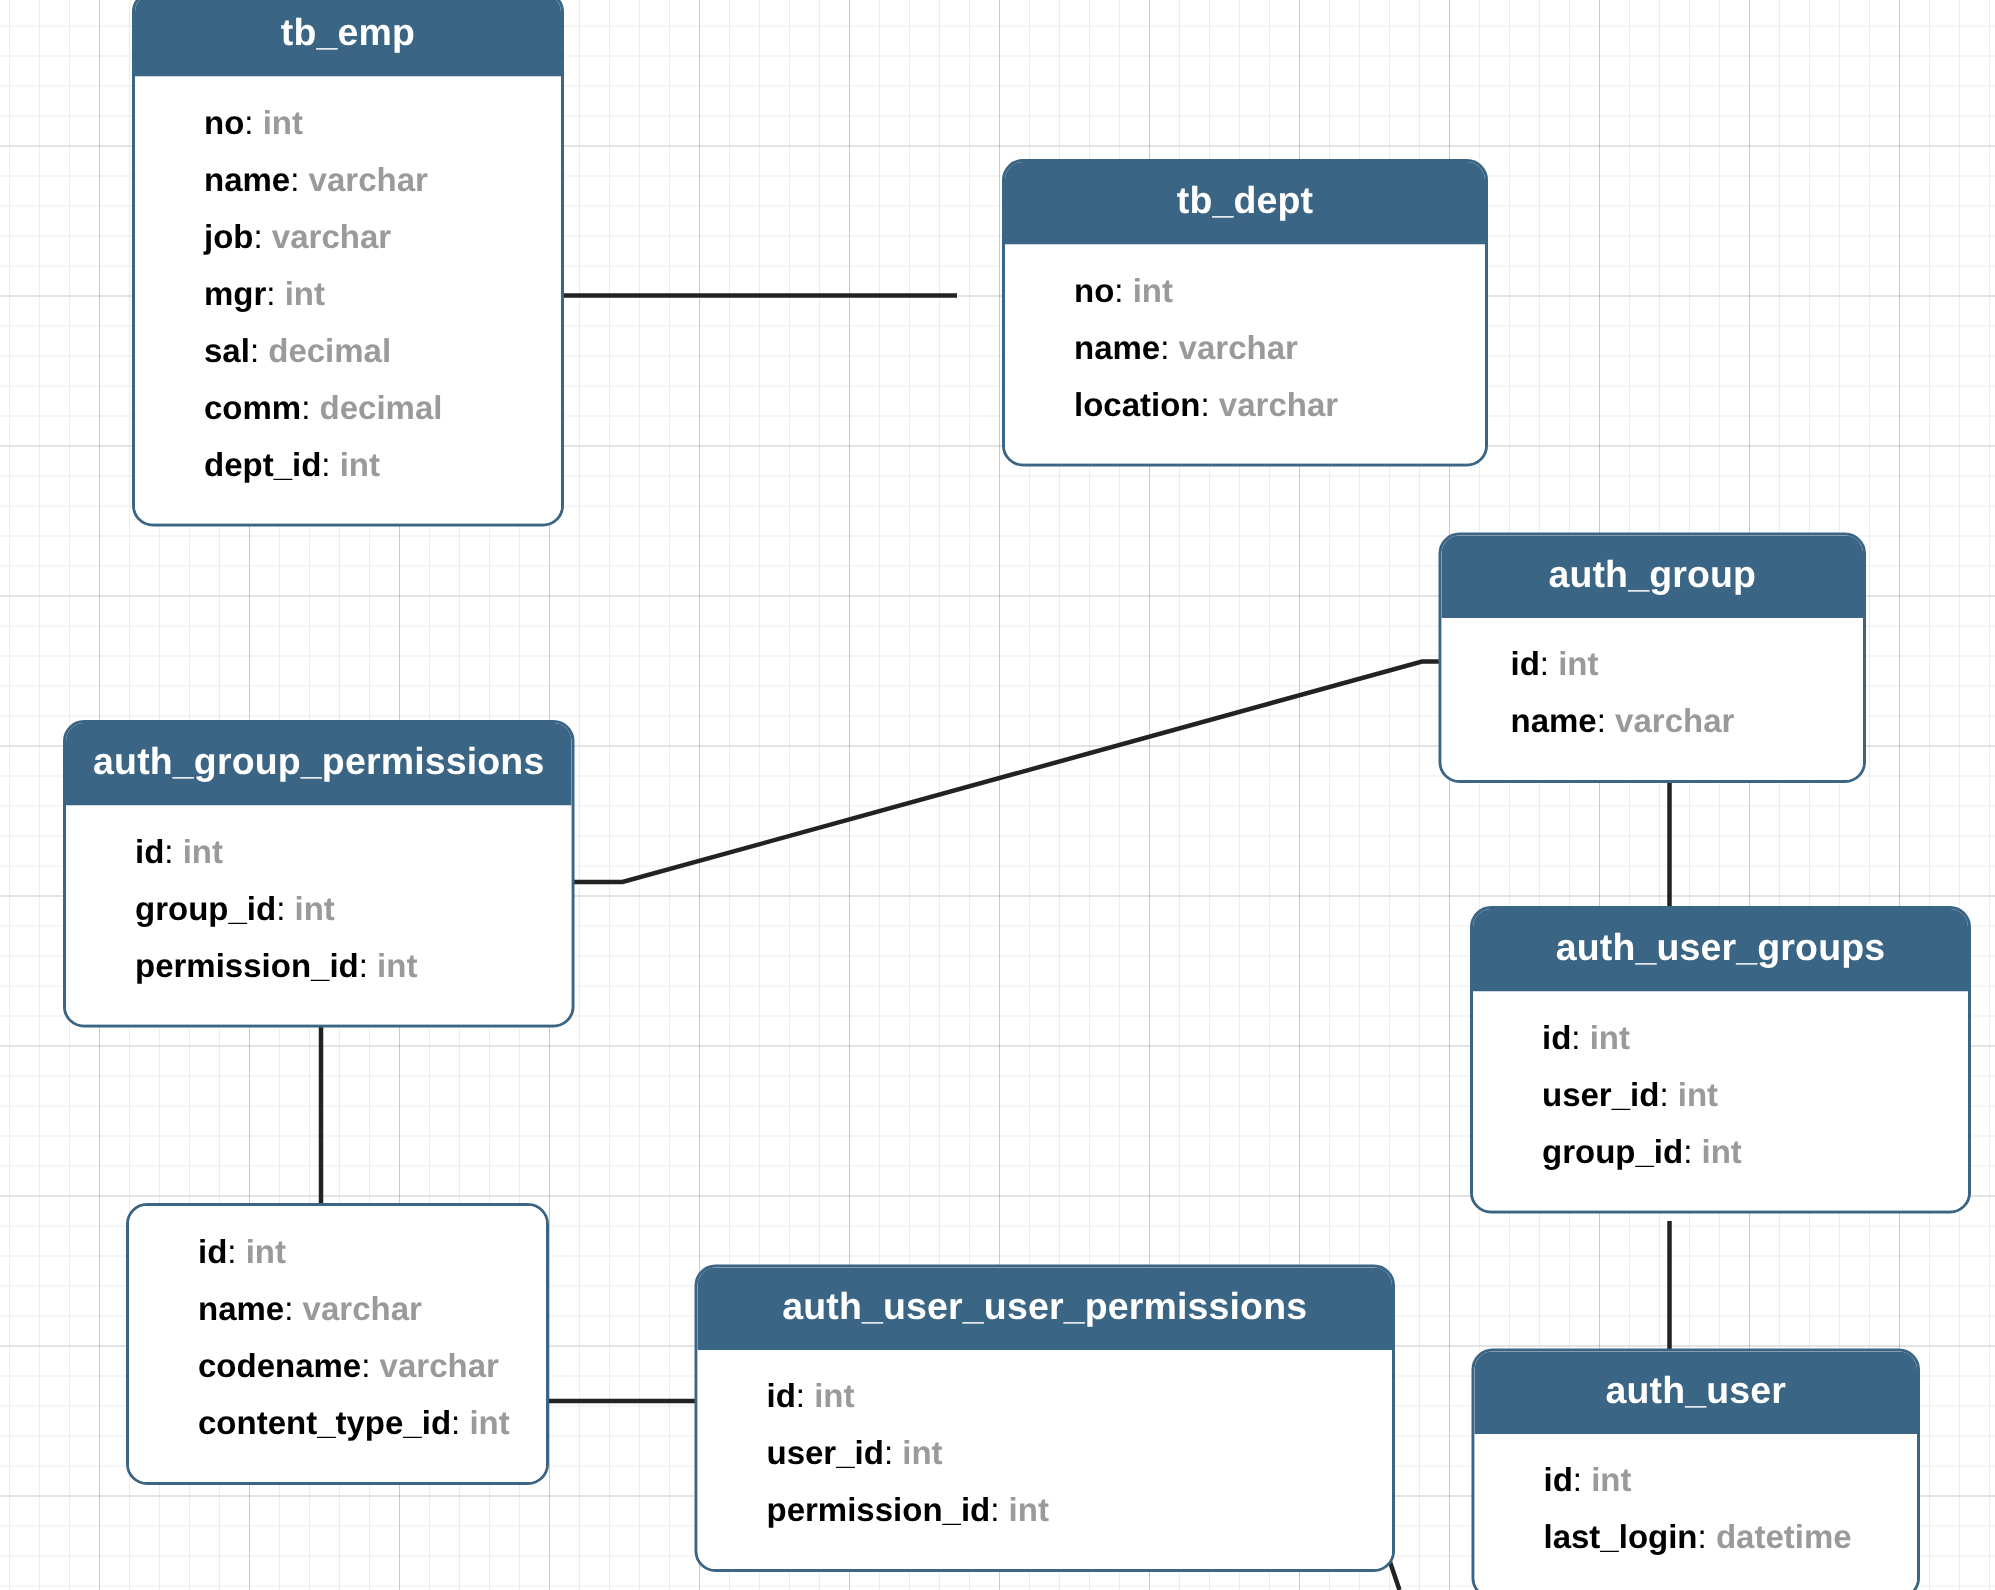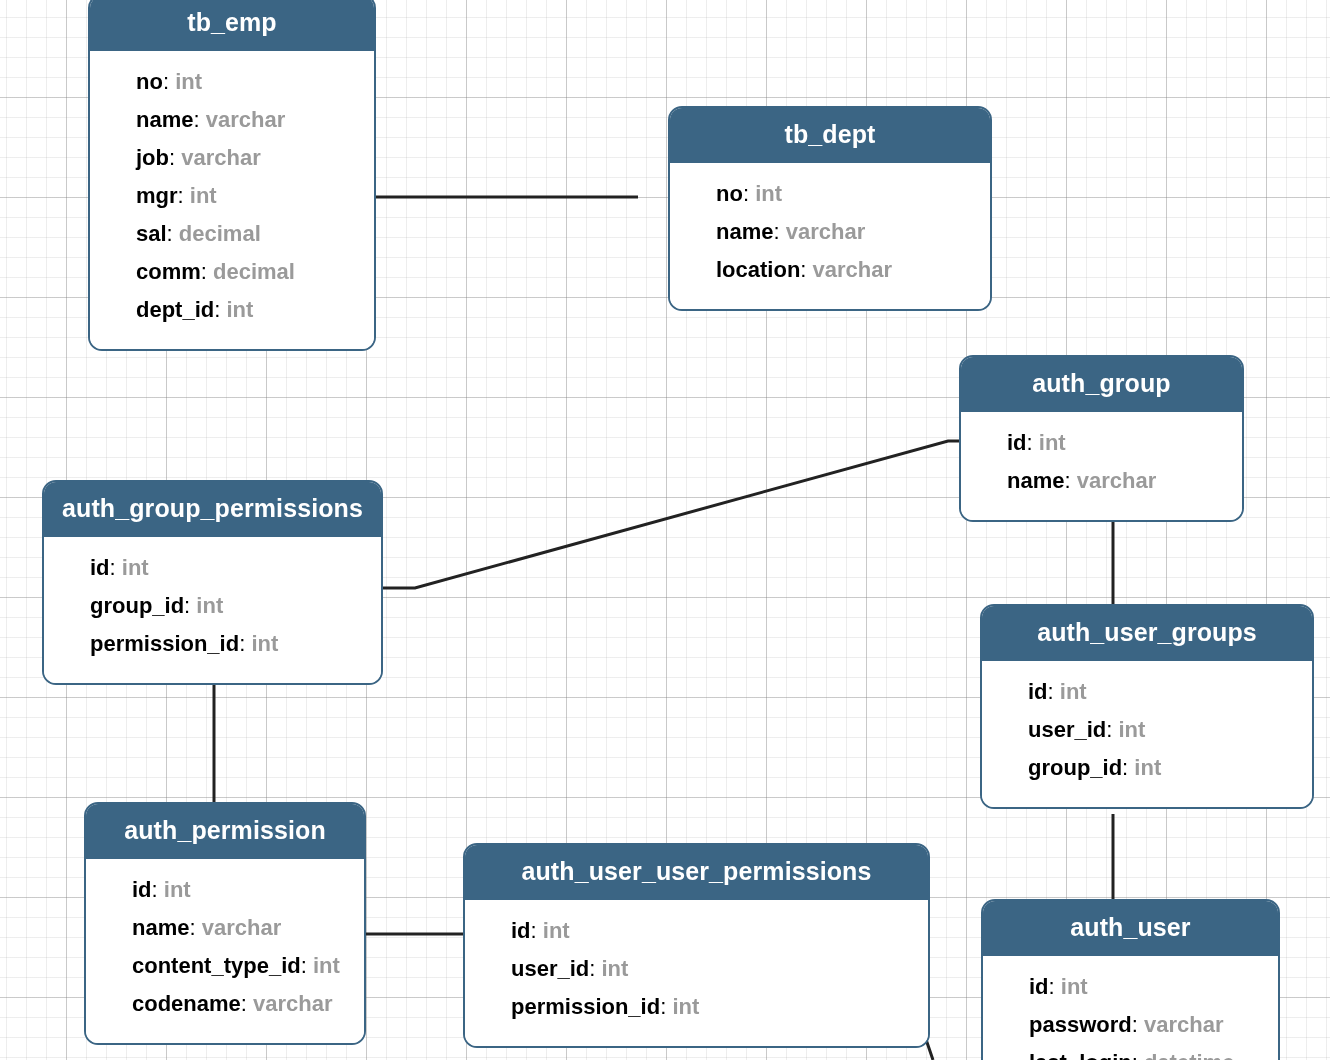--- a/index.html
+++ b/index.html
@@ -172,40 +172,38 @@
   <div class="entity" id="ent-auth_user_groups">
     <div class="entity-header">auth_user_groups</div>
     <div class="entity-body">
       <div class="field"><span class="fname">id</span><span class="fsep">: </span><span class="ftype">int</span></div>
       <div class="field"><span class="fname">user_id</span><span class="fsep">: </span><span class="ftype">int</span></div>
       <div class="field"><span class="fname">group_id</span><span class="fsep">: </span><span class="ftype">int</span></div>
     </div>
   </div>
 
   <div class="entity" id="ent-auth_permission">
-    <div class="entity-header">auth_permission</div>
-    <div class="entity-body">
-      <div class="field"><span class="fname">id</span><span class="fsep">: </span><span class="ftype">int</span></div>
-      <div class="field"><span class="fname">name</span><span class="fsep">: </span><span class="ftype">varchar</span></div>
+    <div class="entity-body">
+      <div class="field"><span class="fname">id</span><span class="fsep">: </span><span class="ftype">int</span></div>
+      <div class="field"><span class="fname">name</span><span class="fsep">: </span><span class="ftype">varchar</span></div>
+      <div class="field"><span class="fname">codename</span><span class="fsep">: </span><span class="ftype">varchar</span></div>
       <div class="field"><span class="fname">content_type_id</span><span class="fsep">: </span><span class="ftype">int</span></div>
-      <div class="field"><span class="fname">codename</span><span class="fsep">: </span><span class="ftype">varchar</span></div>
     </div>
   </div>
 
   <div class="entity" id="ent-auth_uup">
     <div class="entity-header">auth_user_user_permissions</div>
     <div class="entity-body">
       <div class="field"><span class="fname">id</span><span class="fsep">: </span><span class="ftype">int</span></div>
       <div class="field"><span class="fname">user_id</span><span class="fsep">: </span><span class="ftype">int</span></div>
       <div class="field"><span class="fname">permission_id</span><span class="fsep">: </span><span class="ftype">int</span></div>
     </div>
   </div>
 
   <div class="entity" id="ent-auth_user">
     <div class="entity-header">auth_user</div>
     <div class="entity-body">
       <div class="field"><span class="fname">id</span><span class="fsep">: </span><span class="ftype">int</span></div>
-      <div class="field"><span class="fname">password</span><span class="fsep">: </span><span class="ftype">varchar</span></div>
       <div class="field"><span class="fname">last_login</span><span class="fsep">: </span><span class="ftype">datetime</span></div>
     </div>
   </div>
 
 </div>
 
 </body></html>

